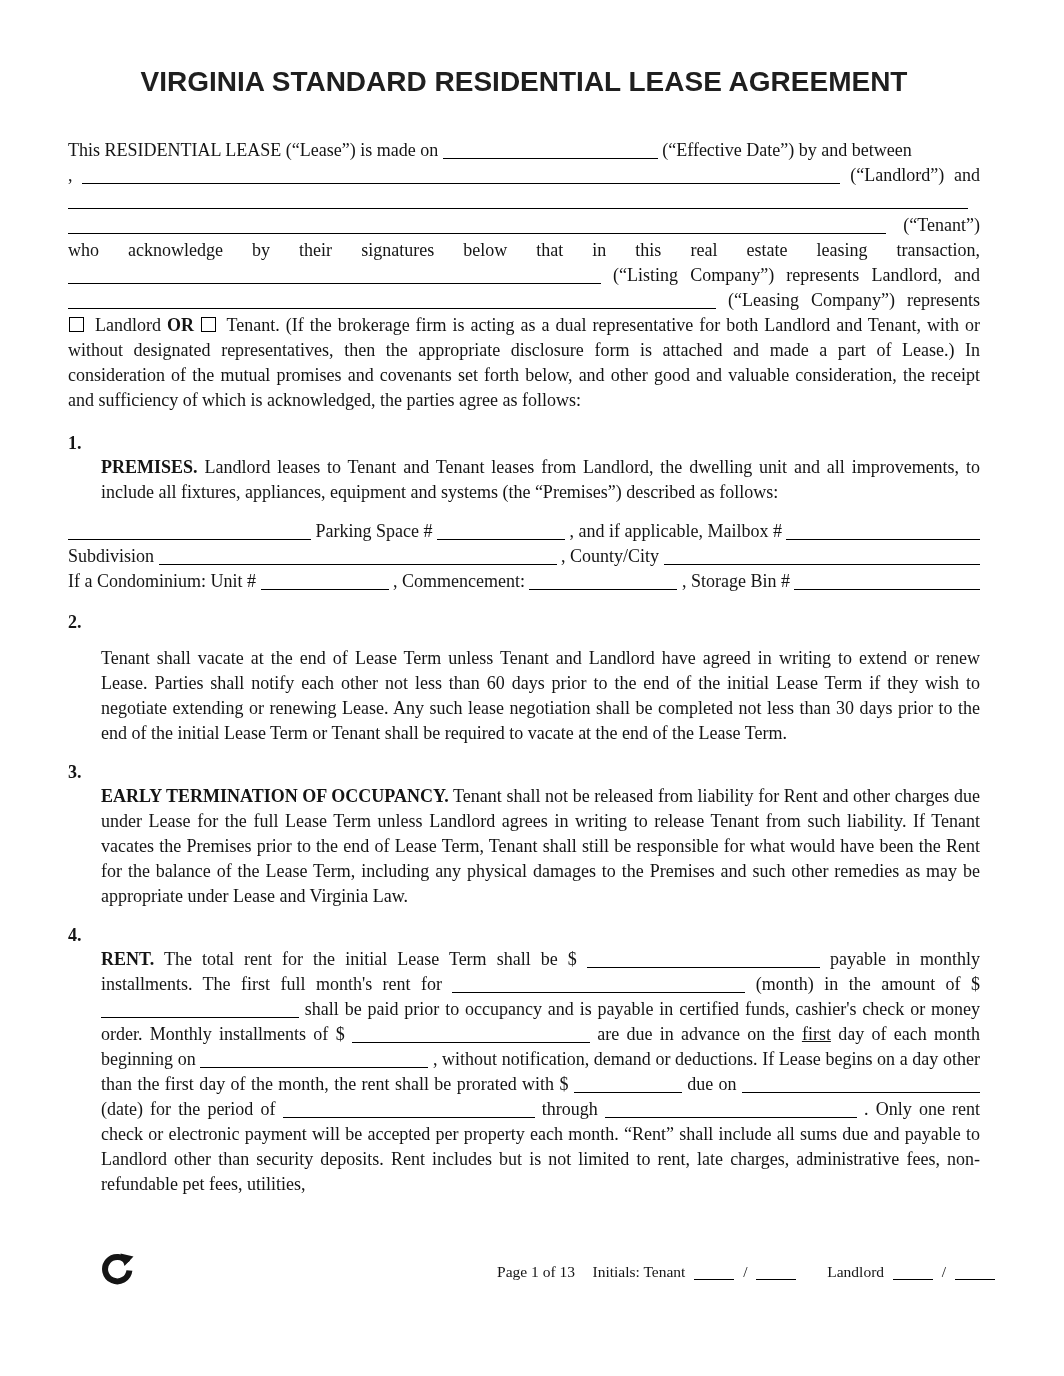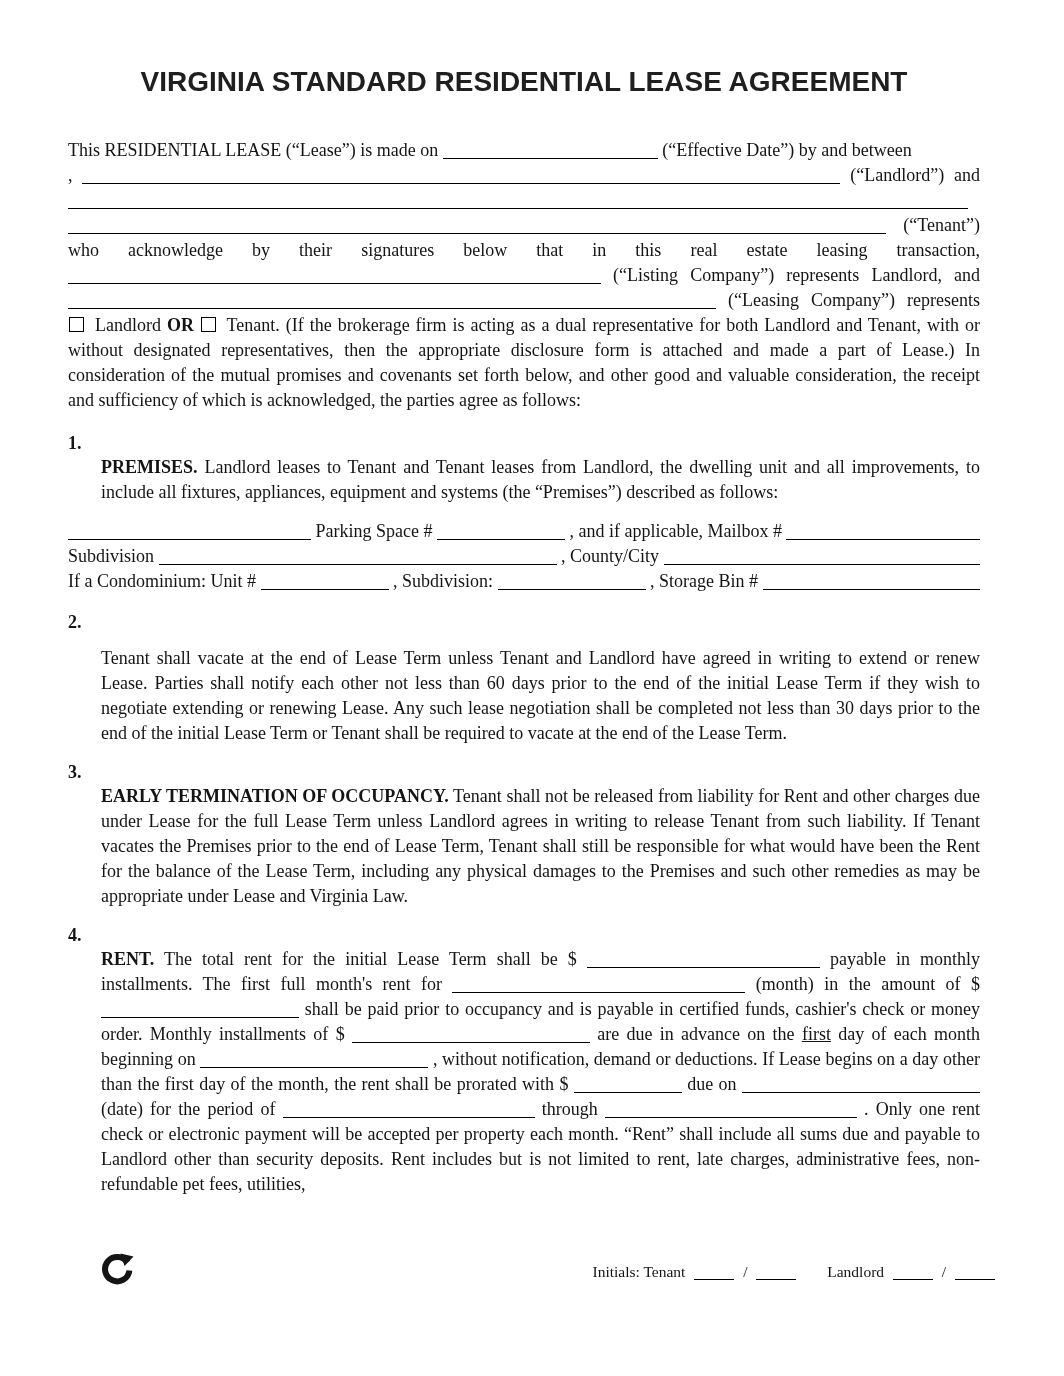--- a/index.html
+++ b/index.html
@@ -90,21 +90,21 @@
       </p>
     <p class="fill-line">
         <span class="run">Subdivision </span>
         <span class="blank" style="width: 398px;"></span>
         <span class="run"> , County/City </span>
         <span class="blank grow"></span>
       </p>
     <p class="fill-line">
         <span class="run">If a Condominium: Unit # </span>
         <span class="blank" style="width: 128px;"></span>
-        <span class="run"> , Subdivision: </span>
+        <span class="run"> , Commencement: </span>
         <span class="blank" style="width: 148px;"></span>
         <span class="run"> , Storage Bin # </span>
         <span class="blank grow"></span>
       </p>
   </div>
 
   <div class="section mb">
     <span class="num">2.</span>
     <div class="sec-body">
       <p class="jst para-gap"><span class="run">Tenant shall vacate at the end of Lease Term unless Tenant and Landlord have agreed in writing to extend or renew Lease.  Parties shall notify each other not less than 60 days prior to the end of the initial Lease Term if they wish to negotiate extending or renewing Lease. Any such lease negotiation shall be completed not less than 30 days prior to the end of the initial Lease Term or Tenant shall be required to vacate at the end of the Lease Term.</span></p>
@@ -125,20 +125,21 @@
     </div>
   </div>
 
   <div class="footer">
     <span class="logo">
       <svg width="34" height="34" viewBox="0 0 34 34" aria-hidden="true">
         <path d="M27.5 9.5 A12.2 12.2 0 1 0 29.4 17.5" fill="none" stroke="#151515" stroke-width="6"></path>
         <polygon points="20.5,0.5 33.5,3.5 24.5,13" fill="#151515"></polygon>
       </svg>
     </span>
+    <span class="page-label">Page 1 of 13</span>
     <span class="initials">
       <span>Initials: Tenant</span>
       <span class="iblank"></span>
       <span>/</span>
       <span class="iblank"></span>
       <span class="ilbl">Landlord</span>
       <span class="iblank"></span>
       <span>/</span>
       <span class="iblank"></span>
     </span>

